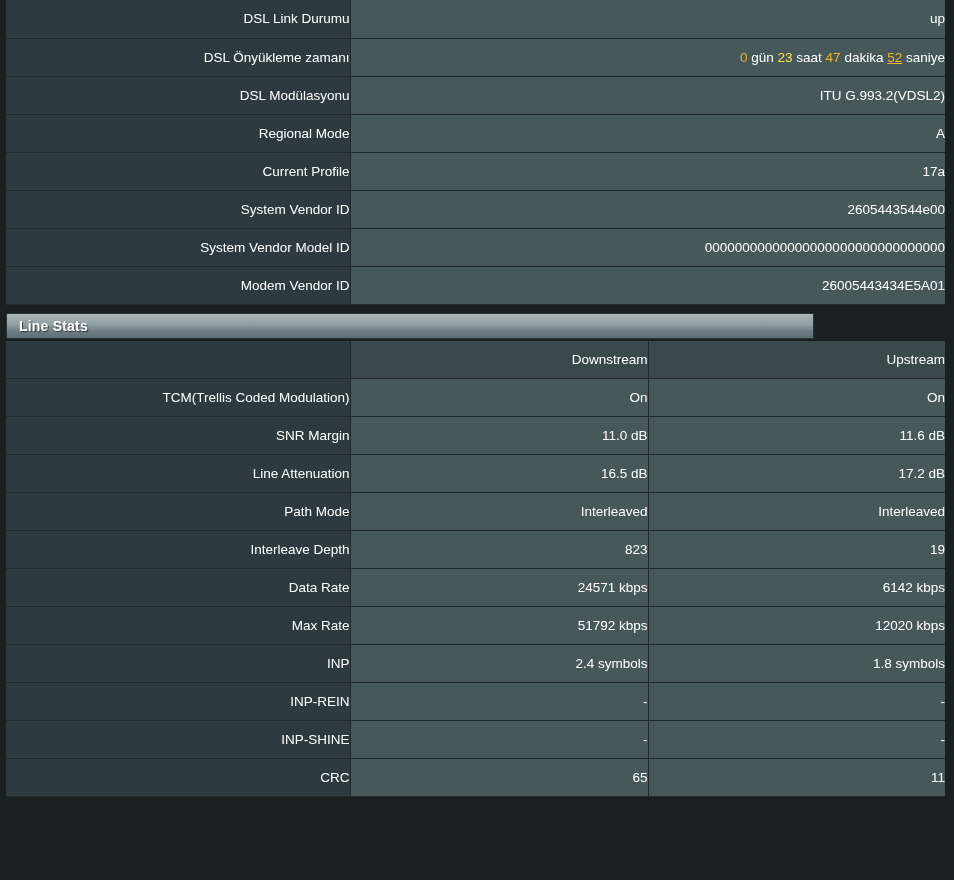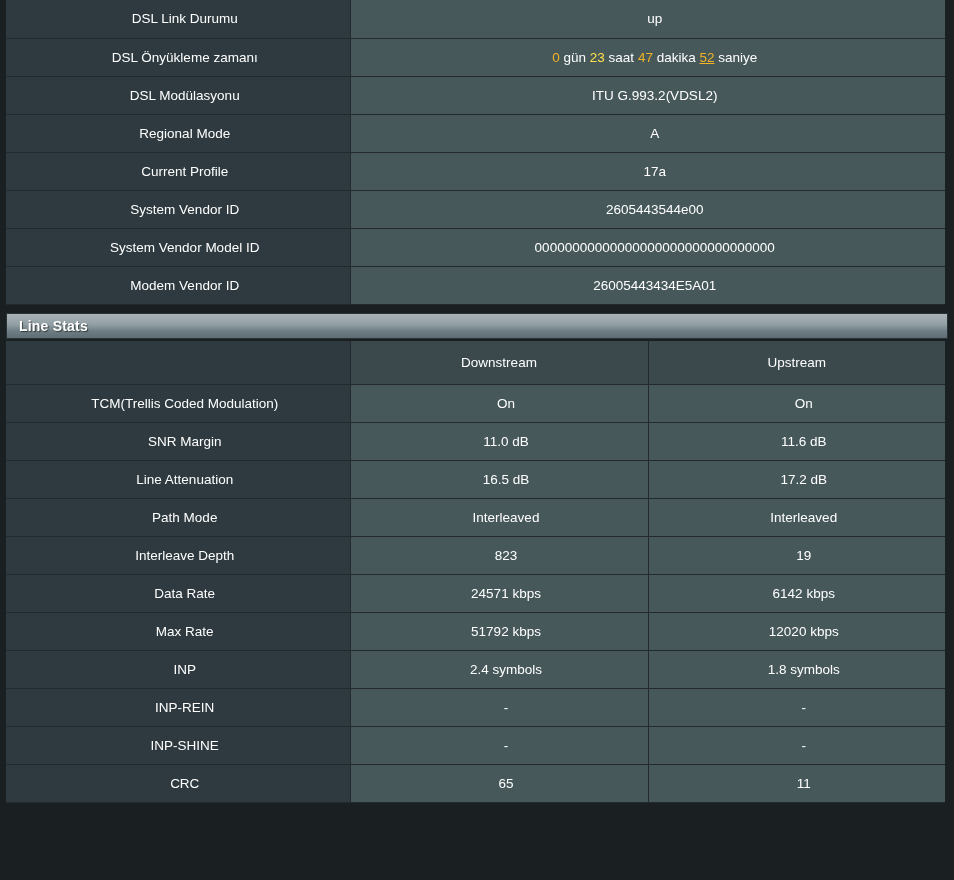--- a/index.html
+++ b/index.html
@@ -35,21 +35,21 @@
     table-layout: fixed;
     border-left: 6px solid #1a1f22;
     background: #475558;
   }
   .stat-table tr { height: 38px; }
 
   .stat-table td, .stat-table th {
     padding: 0 0 0 14px;
     vertical-align: middle;
     font-weight: normal;
-    text-align: center;
+    text-align: right;
     border-bottom: 1px solid #222a2d;
     border-right: 1px solid #222a2d;
     overflow: hidden;
     white-space: nowrap;
   }
 
   
   .stat-table td.label,
   .stat-table th.label {
     background: #2e3a3f;
@@ -67,33 +67,33 @@
   .stat-table td.value.down { width: 298px; }
   .stat-table td.value.up   { width: 297px; border-right: none; }
   .stat-table td.value.single { width: 595px; border-right: none; margin-left: 29px; }
 
   
   .colhead {
     background: #3b494d;
     color: #ffffff;
     font-weight: bold;
     text-align: center;
-    padding: 14px !important;
+    padding: 0 !important;
     height: 38px;
   }
   .colhead.blank {
     background: #2e3a3f;
   }
 
   
   .num { color: #f0b323; }
 
   
   .section-bar {
-    width: 942px;
+    width: 808px;
     height: 26px;
     margin-left: 6px;
     margin-top: 8px;
     margin-bottom: 2px;
     background: linear-gradient(to bottom, #aab4b8 0%, #919ea3 45%, #6e7e84 70%, #5d6d73 100%);
     border: 1px solid #2b3336;
     display: flex;
     align-items: center;
     padding-left: 12px;
   }

